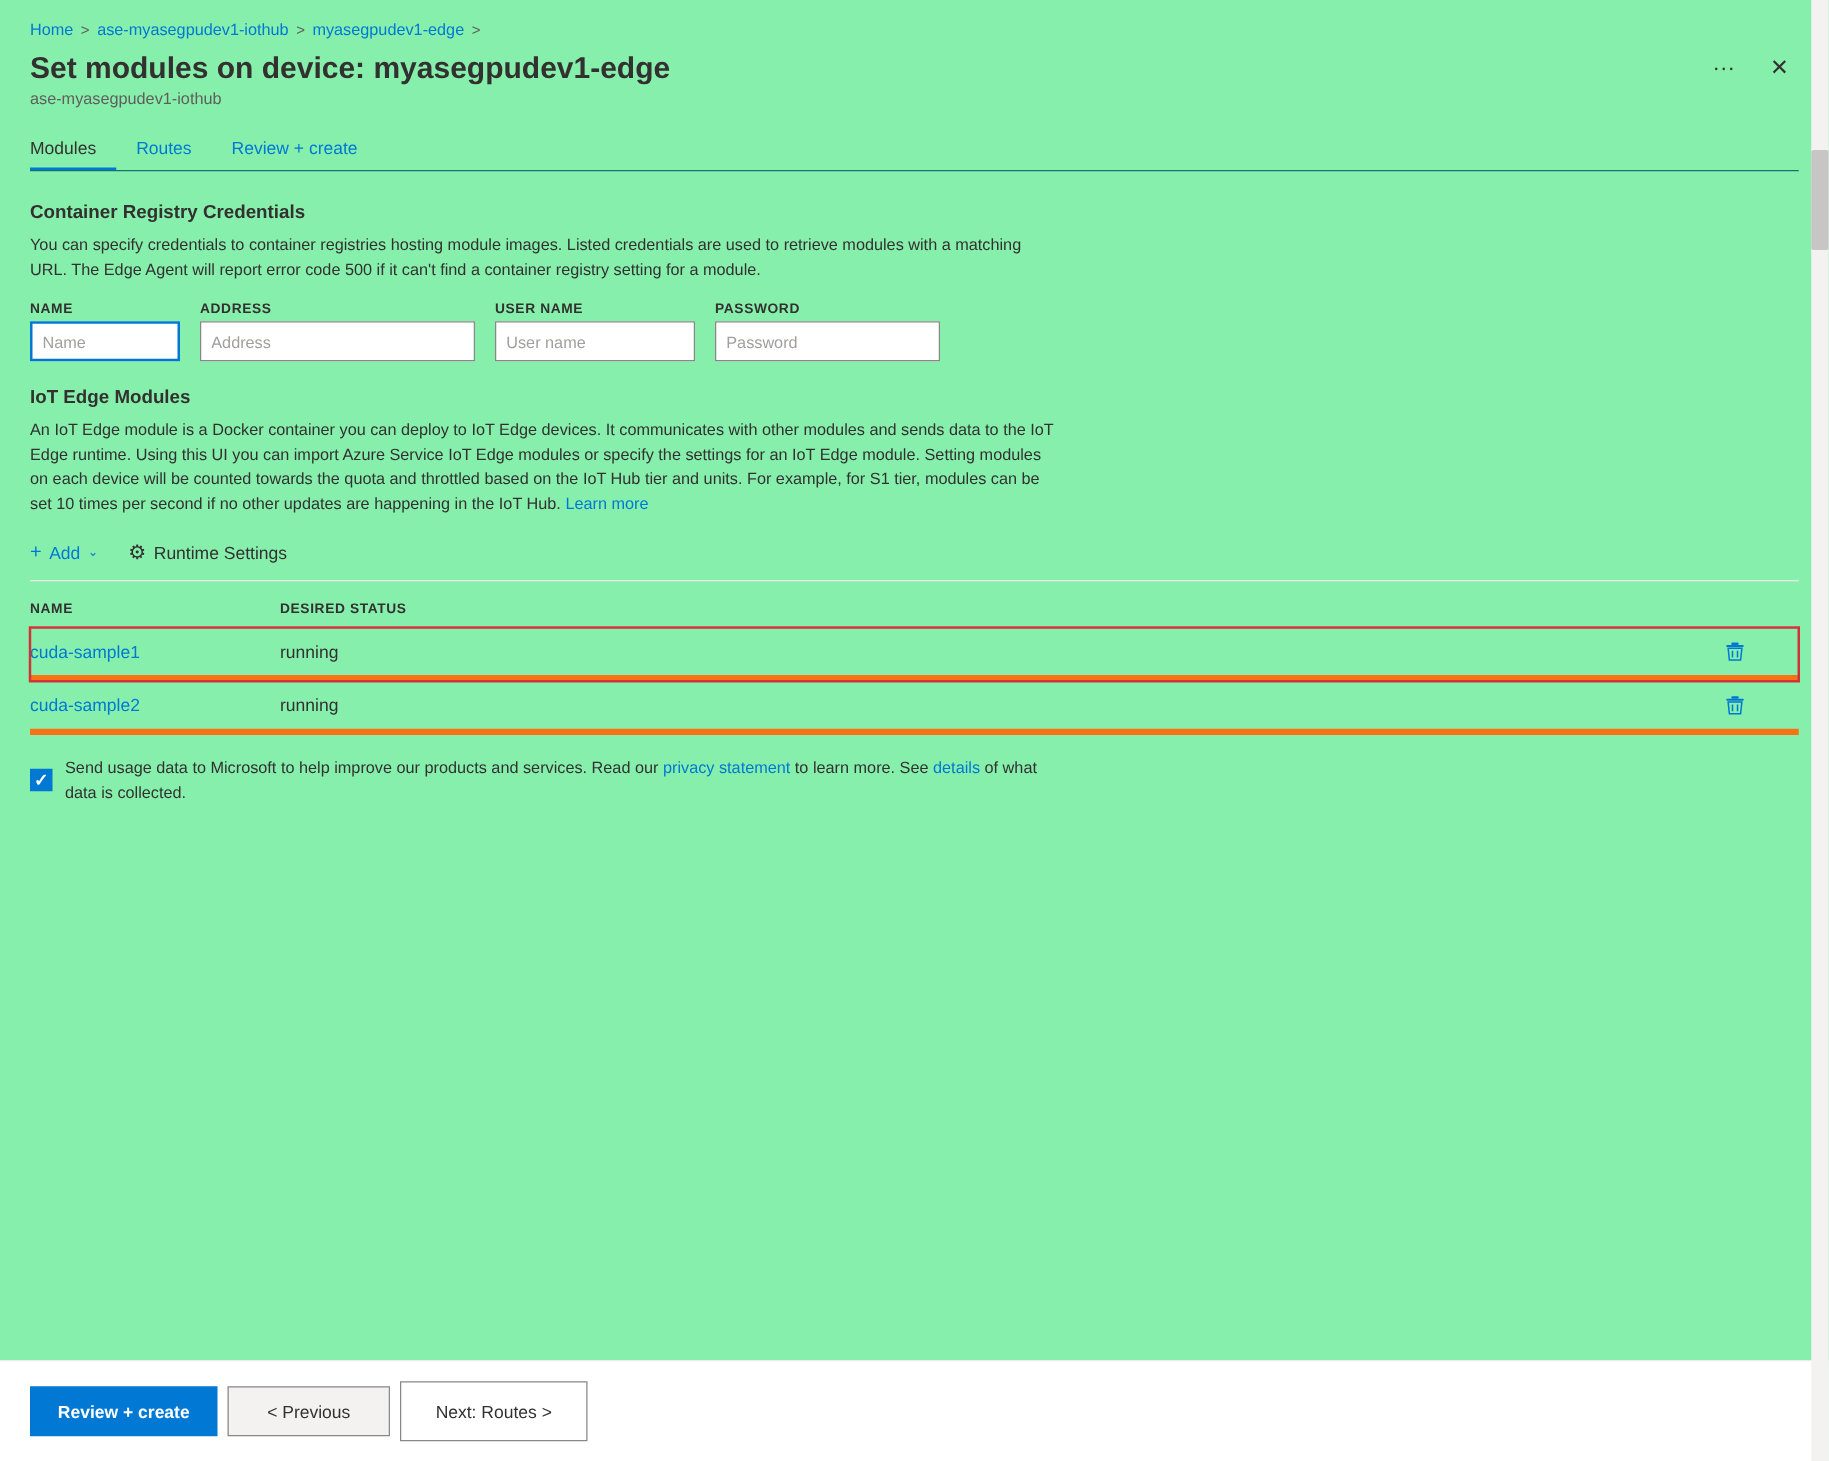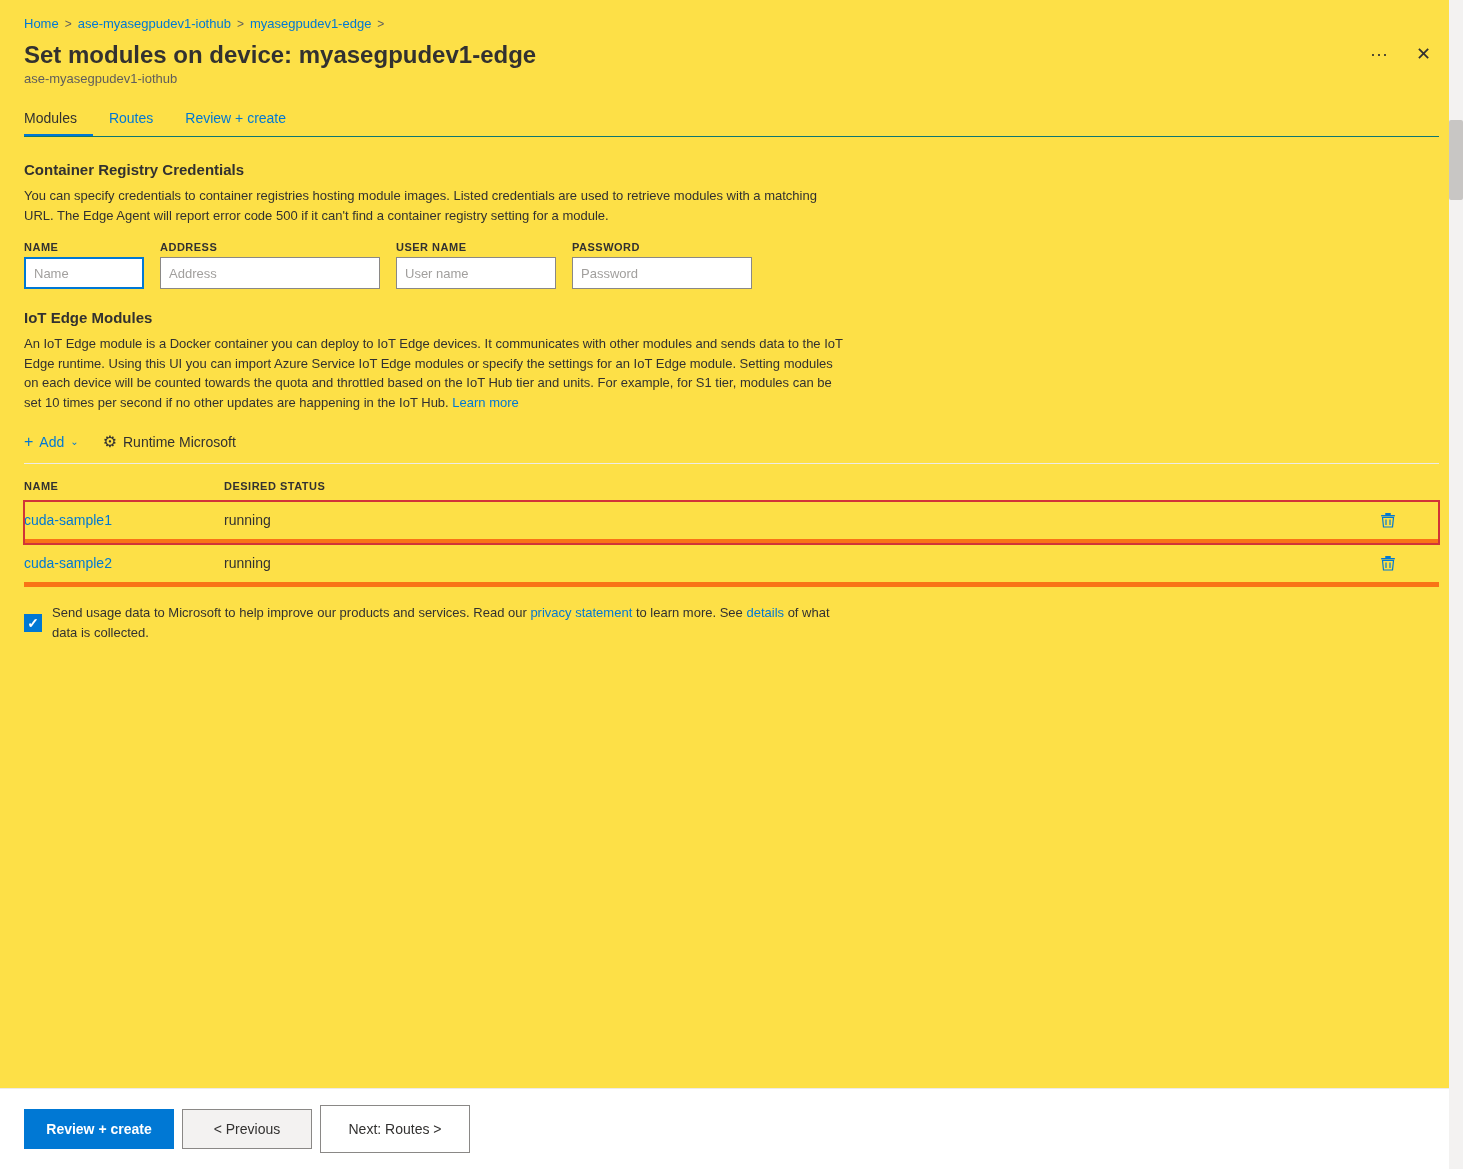--- a/index.html
+++ b/index.html
@@ -1,17 +1,17 @@
 <!DOCTYPE html>
 <html><head>
   <meta charset="utf-8">
   <style>
     * { box-sizing: border-box; margin: 0; padding: 0; }
     body { font-family: 'Segoe UI', Arial, sans-serif; font-size: 14px; color: #323130; background: #fff; }
-    .panel { width: 1463px; min-height: 1169px; background: #fde047; position: relative; display: flex; flex-direction: column; }
+    .panel { width: 1463px; min-height: 1169px; background: #86efac; position: relative; display: flex; flex-direction: column; }
     .scrollbar { position: absolute; right: 0; top: 0; bottom: 0; width: 14px; background: #f3f2f1; }
     .scrollbar-thumb { position: absolute; top: 120px; width: 14px; height: 80px; background: #c8c6c4; border-radius: 2px; }
     .header { padding: 16px 24px 0 24px; border-bottom: none; }
     .breadcrumb { display: flex; align-items: center; gap: 6px; font-size: 13px; color: #0078d4; margin-bottom: 8px; }
     .breadcrumb span { color: #605e5c; font-size: 12px; }
     .breadcrumb a { color: #0078d4; text-decoration: none; }
     .title-row { display: flex; align-items: flex-end; justify-content: space-between; }
     .page-title { font-size: 24px; font-weight: 600; color: #323130; }
     .title-actions { display: flex; align-items: center; gap: 12px; }
     .ellipsis-btn { background: none; border: none; font-size: 18px; cursor: pointer; color: #323130; padding: 4px 8px; }
@@ -125,21 +125,21 @@
         <a href="#" class="learn-more">Learn more</a>
       </div>
       <div class="toolbar">
         <button class="add-btn">
           <span class="plus">+</span>
           <span>Add</span>
           <span class="chevron">⌄</span>
         </button>
         <button class="runtime-btn">
           <span class="gear-icon">⚙</span>
-          <span>Runtime Microsoft</span>
+          <span>Runtime Settings</span>
         </button>
       </div>
       <hr class="divider">
       <div class="table-header">
         <div class="table-col-header">NAME</div>
         <div class="table-col-header">DESIRED STATUS</div>
         <div></div>
       </div>
 
       <div class="table-row highlighted">

